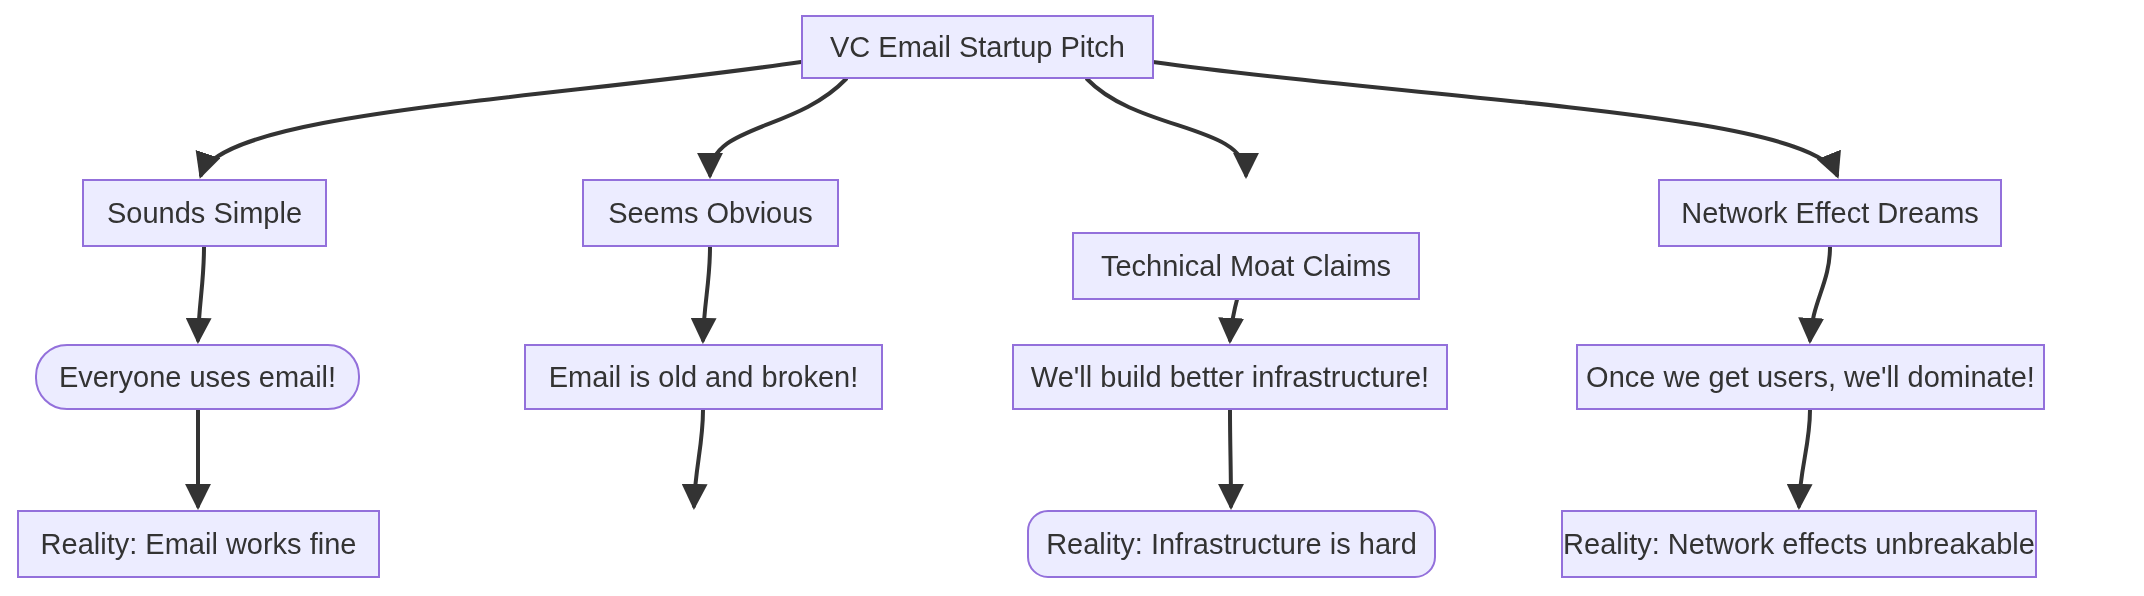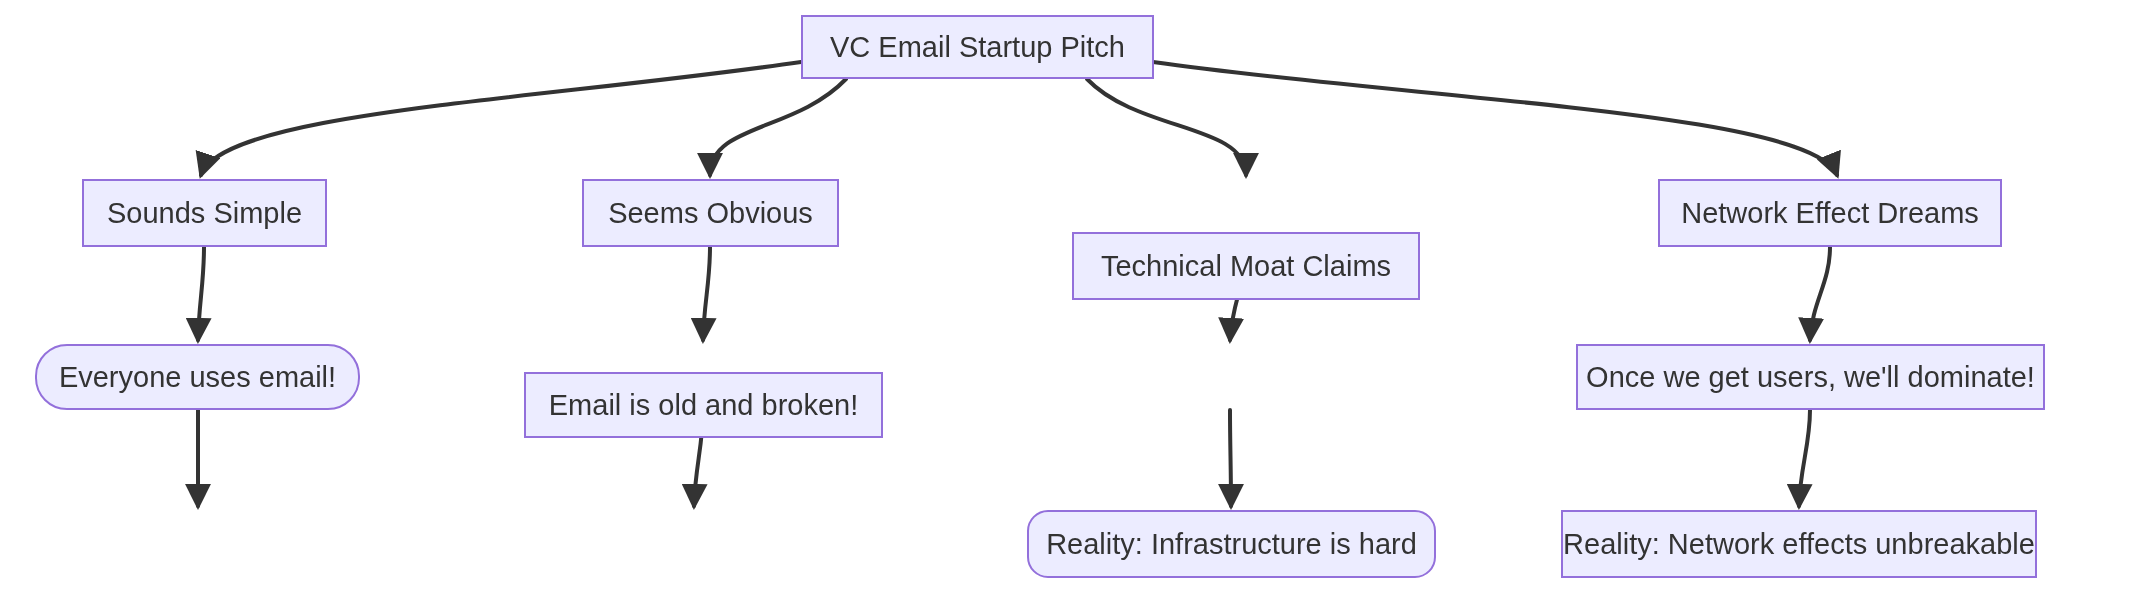--- a/index.html
+++ b/index.html
@@ -48,21 +48,21 @@
     white-space: nowrap;
     text-align: center;
   }
   
   #n-root { left: 801px;  top: 15px;  width: 353px; height: 64px; }
   #n-c0   { left: 82px;   top: 179px; width: 245px; height: 68px; }
   #n-c1   { left: 582px;  top: 179px; width: 257px; height: 68px; }
   #n-c2   { left: 1072px; top: 192px; width: 348px; height: 68px; margin-top: 40px; }
   #n-c3   { left: 1658px; top: 179px; width: 344px; height: 68px; }
   #n-p0   { left: 35px;   top: 344px; width: 325px; height: 66px; border-radius: 32px; }
-  #n-p1   { left: 524px;  top: 344px; width: 359px; height: 66px; margin-top: 28px; }
+  #n-p1   { left: 524px;  top: 344px; width: 359px; height: 66px; }
   #n-p2   { left: 1012px; top: 344px; width: 436px; height: 66px; }
   #n-p3   { left: 1576px; top: 344px; width: 469px; height: 66px; }
   #n-r0   { left: 17px;   top: 510px; width: 363px; height: 68px; }
   #n-r1   { left: 489px;  top: 510px; width: 411px; height: 68px; }
   #n-r2   { left: 1027px; top: 510px; width: 409px; height: 68px; border-radius: 21px; }
   #n-r3   { left: 1561px; top: 510px; width: 476px; height: 68px; text-align: center; }
 </style>
 </head>
 <body>
 
@@ -93,18 +93,20 @@
 
   <div class="node" id="n-root">VC Email Startup Pitch</div>
 
   <div class="node" id="n-c0">Sounds Simple</div>
   <div class="node" id="n-c1">Seems Obvious</div>
   <div class="node" id="n-c2">Technical Moat Claims</div>
   <div class="node" id="n-c3">Network Effect Dreams</div>
 
   <div class="node" id="n-p0">Everyone uses email!</div>
   <div class="node" id="n-p1">Email is old and broken!</div>
+  <div class="node" id="n-p2">We'll build better infrastructure!</div>
   <div class="node" id="n-p3">Once we get users, we'll dominate!</div>
 
+  <div class="node" id="n-r0">Reality: Email works fine</div>
   <div class="node" id="n-r2">Reality: Infrastructure is hard</div>
   <div class="node" id="n-r3">Reality: Network effects unbreakable</div>
 
 </div>
 
 </body></html>

